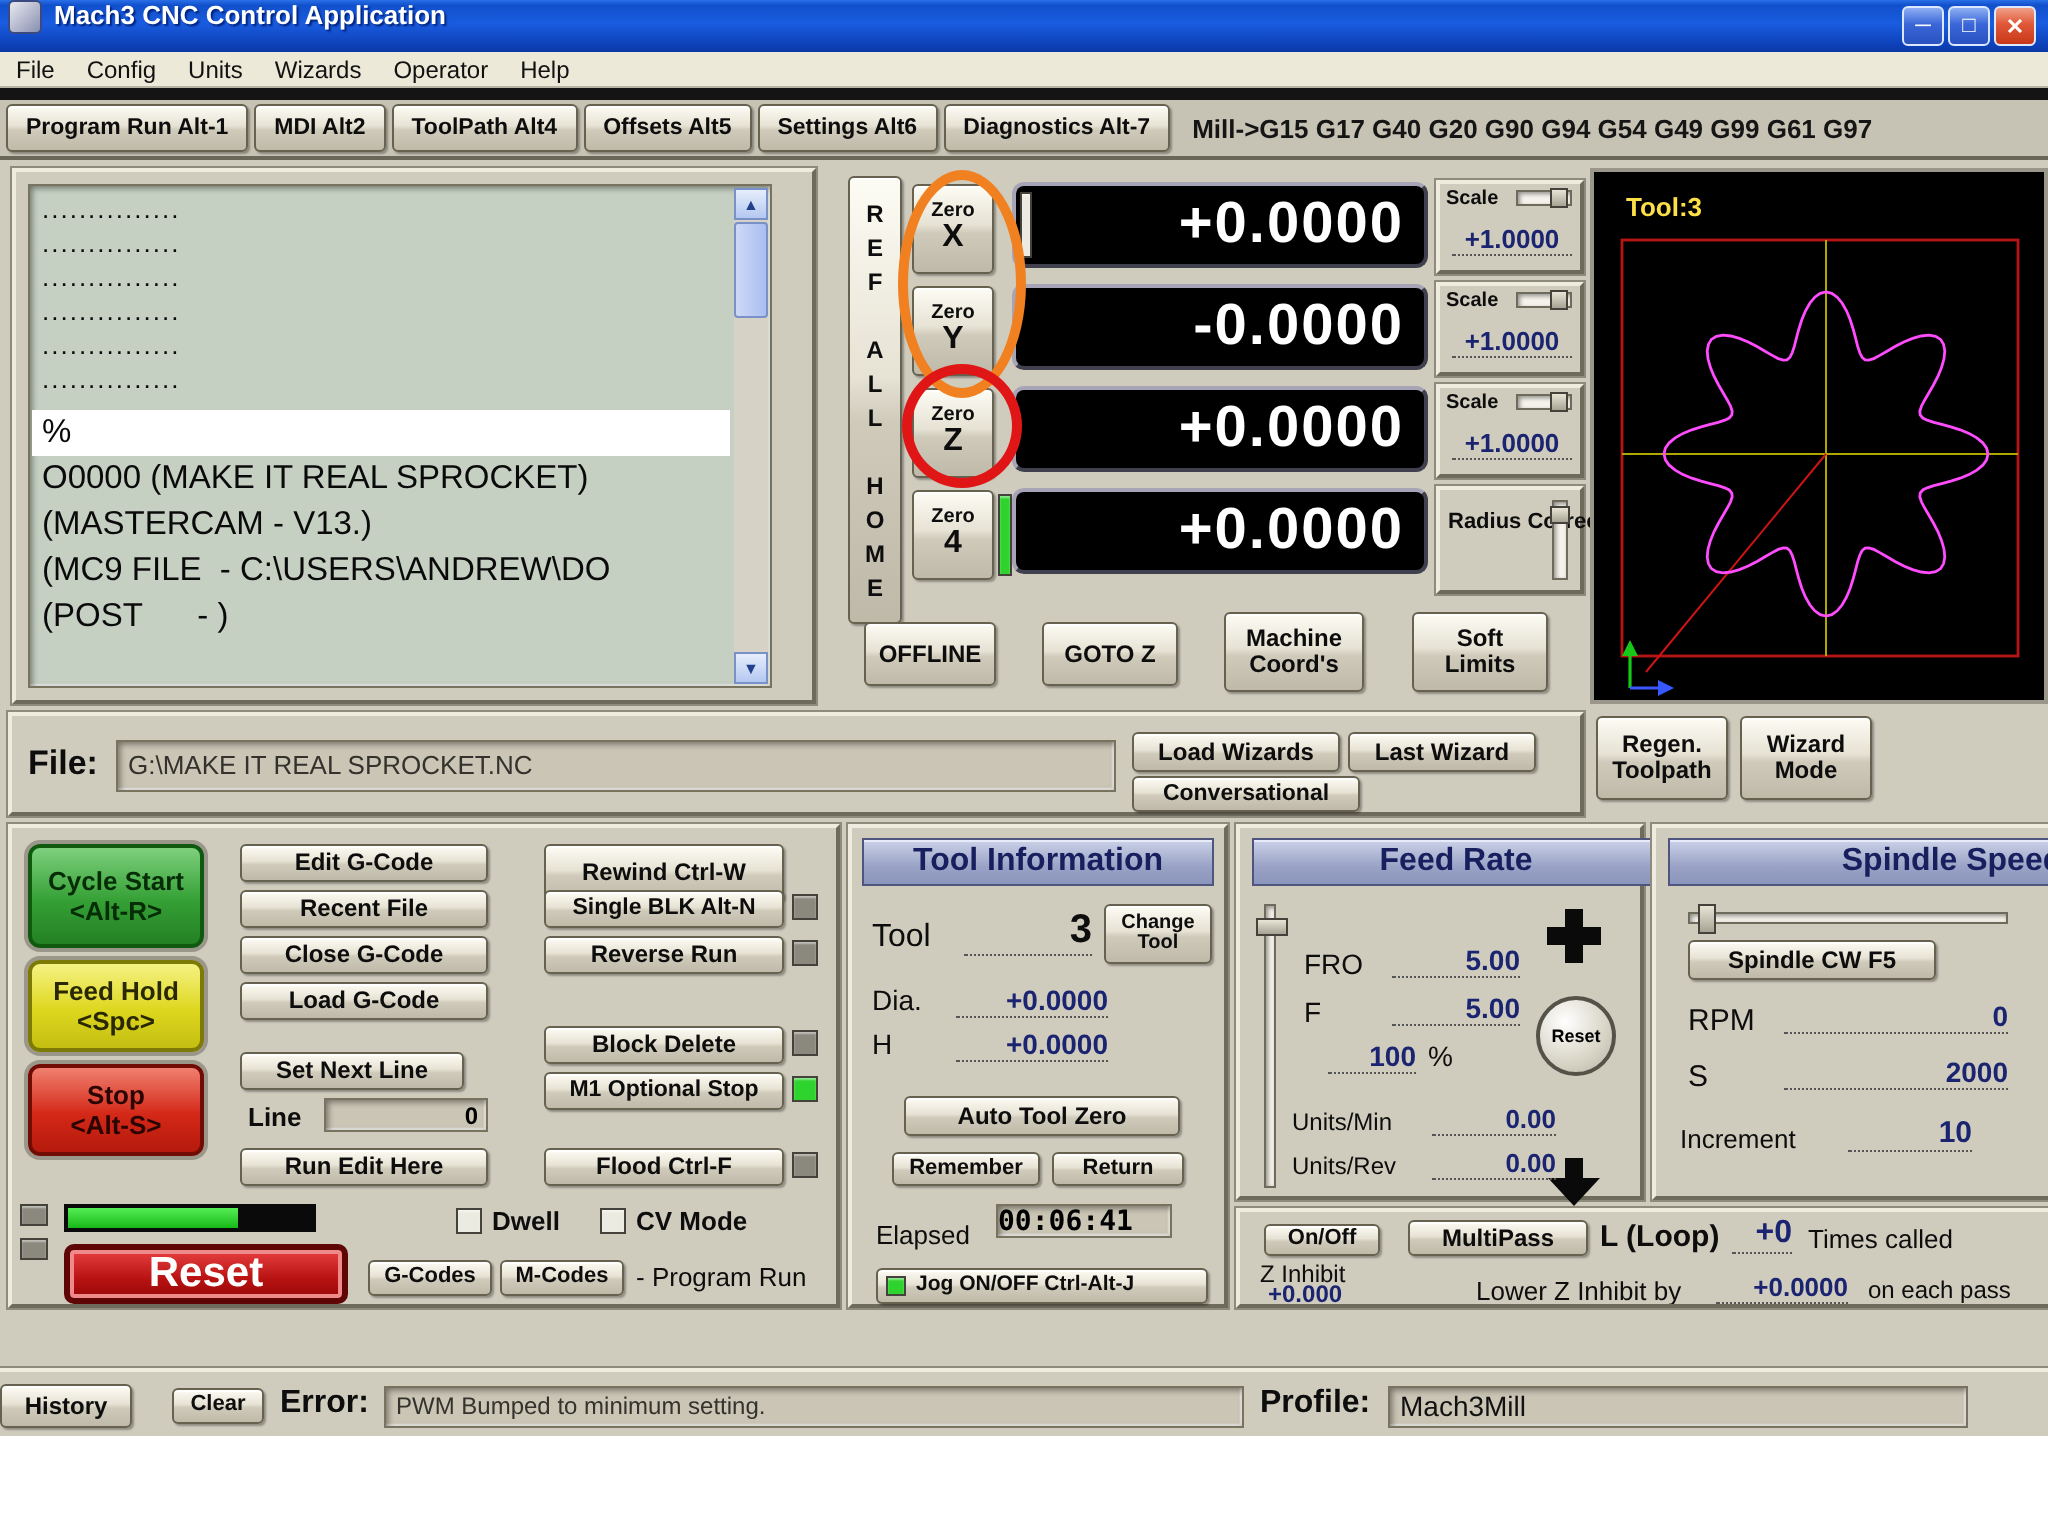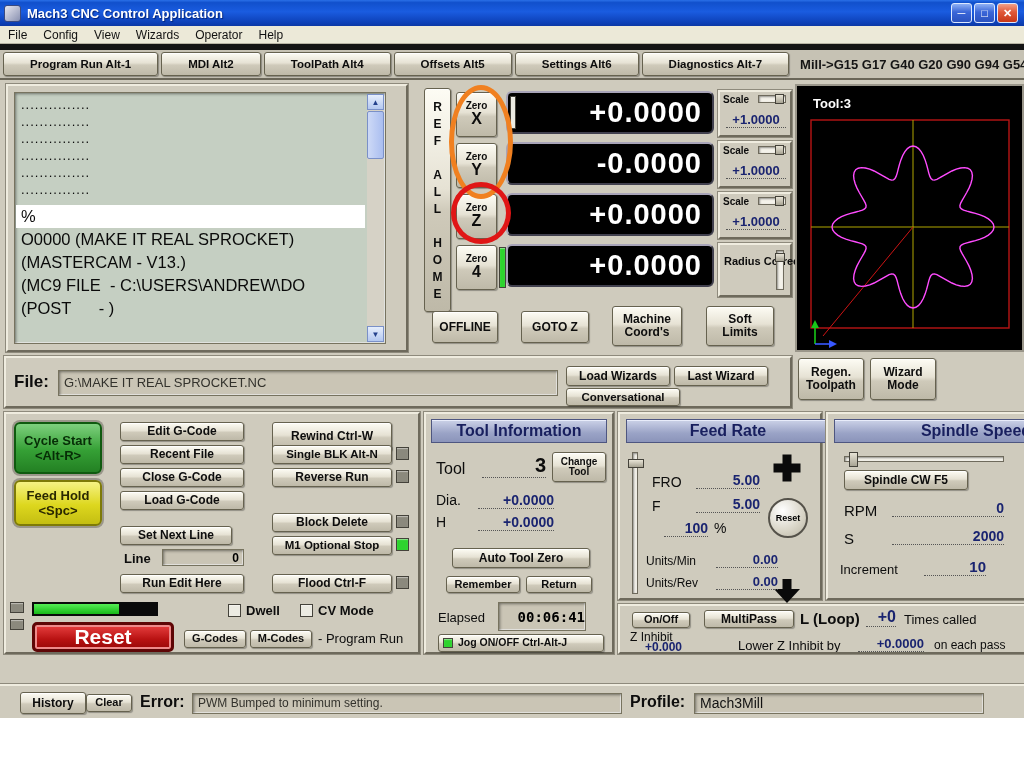--- a/index.html
+++ b/index.html
@@ -1,35 +1,35 @@
 <!DOCTYPE html>
 <html><head>
 <meta charset="utf-8">
 <style>
   *{margin:0;padding:0;box-sizing:border-box}
   body{font-family:"Liberation Sans",sans-serif;background:#fff}
   .screen{position:relative;width:1024px;height:768px;background:#fff;overflow:hidden;font-family:"Liberation Sans",sans-serif}
   .app{position:absolute;left:0;top:0;width:1024px;height:718px;background:#cfcbbd}
   .abs{position:absolute}
-  .titlebar{position:absolute;left:0;top:0;width:100%;height:26px;display:flex;align-items:center;color:#fff;
+  .titlebar{position:absolute;left:0;top:0;width:100%;height:26px;display:flex;color:#fff;
     background:linear-gradient(180deg,#2a70e8 0%,#1150cc 10%,#1a5ce0 45%,#0c3eb4 90%,#0c38a4 100%)}
   .apptitle{font-size:13px;font-weight:bold;text-shadow:1px 1px 1px #00237a;margin-left:6px;white-space:nowrap}
   .appicon{width:17px;height:17px;margin-left:4px;border-radius:3px;border:1px solid #3a4a80;
     background:linear-gradient(135deg,#e8e8f0,#8890b0)}
   .winbtn{position:absolute;top:3px;width:21px;height:20px;border-radius:3px;border:1px solid #dce8ff;color:#fff;
     font-size:11px;font-weight:bold;display:flex;align-items:center;justify-content:center;
     background:linear-gradient(180deg,#8fb0f4,#3a66d8 45%,#2a52c0);cursor:pointer}
   .winbtn.close{background:linear-gradient(180deg,#f0a088,#e05838 45%,#c83818)}
   .menubar{position:absolute;left:0;top:26px;width:100%;height:18px;background:#ece9d8;display:flex;align-items:center;
     font-size:12px;color:#111;border-bottom:1px solid #b8b4a4}
   .menuitem{padding:0 8px;cursor:pointer}
   .blackstrip{position:absolute;left:0;top:44px;width:100%;height:6px;background:#141414}
   .tabbar{position:absolute;left:0;top:50px;width:100%;height:30px;background:#c6c2b4;border-bottom:2px solid #6a6658;
     display:flex;align-items:center;padding-left:3px;gap:3px;overflow:hidden}
-  .tab{height:24px;padding:0 26px;font-size:11.5px;white-space:nowrap}
+  .tab{height:24px;padding:0 9px;font-size:11.5px;white-space:nowrap}
   .modalstatus{margin-left:8px;font-size:13px;font-weight:bold;color:#151515;white-space:nowrap}
   .btn{background:linear-gradient(180deg,#fdfcf4,#e6e2d4 45%,#cfcaba 55%,#beb9a8);border:1px solid #66624f;border-radius:3px;
     box-shadow:inset 0 1px 0 #fff,1px 1px 1px rgba(0,0,0,.3);color:#0d0d0d;font-weight:bold;display:flex;align-items:center;
     justify-content:center;text-align:center;cursor:pointer;font-family:inherit;line-height:1.05}
   .panel{position:absolute;border:2px solid;border-color:#efecdf #6e6a5c #6e6a5c #efecdf;background:#cfcbbd;box-shadow:0 0 0 1px #8e8a7c}
   .sunken{background:#cac5b5;border:1px solid #77735f;box-shadow:inset 1px 1px 3px rgba(0,0,0,.45),inset -1px -1px 1px rgba(255,255,255,.8)}
   .pre{white-space:pre-line}
   .dro{background:#000;border:2px solid;border-color:#a8a4b8 #41404e #41404e #a8a4b8;border-radius:6px;color:#fff;font-weight:bold;
     font-size:29px;display:flex;align-items:center;justify-content:flex-end;padding-right:10px;letter-spacing:1px;overflow:hidden}
   .ptitle{background:linear-gradient(180deg,#ccd2e8,#9aa3c6 60%,#8b94ba);border:1px solid #4e5680;color:#181f5e;font-weight:bold;
@@ -86,21 +86,21 @@
       <div class="appicon"></div>
       <div class="apptitle">Mach3 CNC Control Application</div>
       <div class="winbtn" style="right:52px">─</div>
       <div class="winbtn" style="right:29px">□</div>
       <div class="winbtn close" style="right:6px">✕</div>
     </div>
 
     <div class="menubar">
       <span class="menuitem">File</span>
       <span class="menuitem">Config</span>
-      <span class="menuitem">View</span>
+      <span class="menuitem">Units</span>
       <span class="menuitem">Wizards</span>
       <span class="menuitem">Operator</span>
       <span class="menuitem">Help</span>
     </div>
 
     <div class="blackstrip"></div>
 
     <div class="tabbar">
       <button class="btn tab">Program Run Alt-1</button>
       <button class="btn tab">MDI Alt2</button>
@@ -209,21 +209,21 @@
     </div>
 
     <button class="btn abs" style="left:432px;top:311px;width:66px;height:32px;font-size:12px">OFFLINE</button>
     <button class="btn abs" style="left:521px;top:311px;width:68px;height:32px;font-size:12px">GOTO Z</button>
     <button class="btn abs pre" style="left:612px;top:306px;width:70px;height:40px;font-size:12px">Machine
 Coord's</button>
     <button class="btn abs pre" style="left:706px;top:306px;width:68px;height:40px;font-size:12px">Soft
 Limits</button>
 
     <div class="abs" style="left:795px;top:84px;width:229px;height:268px;background:#000;border:2px solid #9a968a">
-      <span class="abs" style="left:16px;top:10px;color:#ffffff;font-size:13px;font-weight:bold">Tool:3</span>
+      <span class="abs" style="left:16px;top:10px;color:#fde047;font-size:13px;font-weight:bold">Tool:3</span>
       <svg width="225" height="264" viewBox="0 0 225 264" style="position:absolute;left:0;top:0">
         <rect x="14" y="34" width="198" height="208" fill="none" stroke="#b81414" stroke-width="1.4"></rect>
         <line x1="14" y1="141" x2="212" y2="141" stroke="#b0a600" stroke-width="1"></line>
         <line x1="116" y1="34" x2="116" y2="242" stroke="#b0a600" stroke-width="1"></line>
         <line x1="116" y1="141" x2="26" y2="250" stroke="#cc1414" stroke-width="1"></line>
         <path id="sprocket-path" d="M197.0,141.0L196.3,143.9L194.4,146.6L191.4,149.1L187.5,151.3L183.1,153.1L178.4,154.6L173.9,155.8L169.9,156.8L166.6,157.9L164.4,159.0L163.1,160.5L162.9,162.4L163.7,164.9L165.3,167.9L167.4,171.5L169.7,175.5L172.0,179.9L173.8,184.3L175.0,188.6L175.4,192.5L174.8,195.8L173.3,198.3L170.8,199.8L167.5,200.4L163.6,200.0L159.3,198.8L154.9,197.0L150.5,194.7L146.5,192.4L142.9,190.3L139.9,188.7L137.4,187.9L135.5,188.1L134.0,189.4L132.9,191.6L131.8,194.9L130.8,198.9L129.6,203.4L128.1,208.1L126.3,212.5L124.1,216.4L121.6,219.4L118.9,221.3L116.0,222.0L113.1,221.3L110.4,219.4L107.9,216.4L105.7,212.5L103.9,208.1L102.4,203.4L101.2,198.9L100.2,194.9L99.1,191.6L98.0,189.4L96.5,188.1L94.6,187.9L92.1,188.7L89.1,190.3L85.5,192.4L81.5,194.7L77.1,197.0L72.7,198.8L68.4,200.0L64.5,200.4L61.2,199.8L58.7,198.3L57.2,195.8L56.6,192.5L57.0,188.6L58.2,184.3L60.0,179.9L62.3,175.5L64.6,171.5L66.7,167.9L68.3,164.9L69.1,162.4L68.9,160.5L67.6,159.0L65.4,157.9L62.1,156.8L58.1,155.8L53.6,154.6L48.9,153.1L44.5,151.3L40.6,149.1L37.6,146.6L35.7,143.9L35.0,141.0L35.7,138.1L37.6,135.4L40.6,132.9L44.5,130.7L48.9,128.9L53.6,127.4L58.1,126.2L62.1,125.2L65.4,124.1L67.6,123.0L68.9,121.5L69.1,119.6L68.3,117.1L66.7,114.1L64.6,110.5L62.3,106.5L60.0,102.1L58.2,97.7L57.0,93.4L56.6,89.5L57.2,86.2L58.7,83.7L61.2,82.2L64.5,81.6L68.4,82.0L72.7,83.2L77.1,85.0L81.5,87.3L85.5,89.6L89.1,91.7L92.1,93.3L94.6,94.1L96.5,93.9L98.0,92.6L99.1,90.4L100.2,87.1L101.2,83.1L102.4,78.6L103.9,73.9L105.7,69.5L107.9,65.6L110.4,62.6L113.1,60.7L116.0,60.0L118.9,60.7L121.6,62.6L124.1,65.6L126.3,69.5L128.1,73.9L129.6,78.6L130.8,83.1L131.8,87.1L132.9,90.4L134.0,92.6L135.5,93.9L137.4,94.1L139.9,93.3L142.9,91.7L146.5,89.6L150.5,87.3L154.9,85.0L159.3,83.2L163.6,82.0L167.5,81.6L170.8,82.2L173.3,83.7L174.8,86.2L175.4,89.5L175.0,93.4L173.8,97.7L172.0,102.1L169.7,106.5L167.4,110.5L165.3,114.1L163.7,117.1L162.9,119.6L163.1,121.5L164.4,123.0L166.6,124.1L169.9,125.2L173.9,126.2L178.4,127.4L183.1,128.9L187.5,130.7L191.4,132.9L194.4,135.4L196.3,138.1L197.0,141.0Z" fill="none" stroke="#ff4cff" stroke-width="1.4"></path>
         <g>
           <line x1="18" y1="258" x2="18" y2="238" stroke="#18c818" stroke-width="1.6"></line>
           <polygon points="18,234 14,242 22,242" fill="#18c818"></polygon>
           <line x1="18" y1="258" x2="36" y2="258" stroke="#3858ff" stroke-width="1.6"></line>
@@ -244,20 +244,22 @@
     <button class="btn abs pre" style="left:798px;top:358px;width:66px;height:42px;font-size:12px">Regen.
 Toolpath</button>
     <button class="btn abs pre" style="left:870px;top:358px;width:66px;height:42px;font-size:12px">Wizard
 Mode</button>
 
     <div class="panel" style="left:4px;top:412px;width:416px;height:242px">
       <button class="abs yellowbtn pre" style="left:8px;top:66px;width:88px;height:46px">Feed Hold
 &lt;Spc&gt;</button>
       <button class="abs greenbtn pre" style="left:8px;top:8px;width:88px;height:52px">Cycle Start
 &lt;Alt-R&gt;</button>
+      <button class="abs redbtn pre" style="left:8px;top:118px;width:88px;height:46px">Stop
+&lt;Alt-S&gt;</button>
 
       <button class="btn abs" style="left:114px;top:8px;width:124px;height:19px;font-size:12px">Edit G-Code</button>
       <button class="btn abs" style="left:114px;top:31px;width:124px;height:19px;font-size:12px">Recent File</button>
       <button class="btn abs" style="left:114px;top:54px;width:124px;height:19px;font-size:12px">Close G-Code</button>
       <button class="btn abs" style="left:114px;top:77px;width:124px;height:19px;font-size:12px">Load G-Code</button>
       <button class="btn abs" style="left:114px;top:112px;width:112px;height:19px;font-size:12px">Set Next Line</button>
       <span class="abs lbl" style="left:118px;top:137px;font-size:13px;font-weight:bold">Line</span>
       <div class="sunken abs" style="left:156px;top:135px;width:82px;height:17px;display:flex;justify-content:flex-end;align-items:center;padding-right:4px">
         <span style="font-size:12px;font-weight:bold">0</span>
       </div>
@@ -299,21 +301,21 @@
       <button class="btn abs pre" style="left:126px;top:38px;width:54px;height:30px;font-size:10px">Change
 Tool</button>
       <span class="abs lbl" style="left:10px;top:78px;font-size:14px">Dia.</span>
       <span class="abs val" style="left:52px;top:78px;width:76px;font-size:14px">+0.0000</span>
       <span class="abs lbl" style="left:10px;top:100px;font-size:14px">H</span>
       <span class="abs val" style="left:52px;top:100px;width:76px;font-size:14px">+0.0000</span>
       <button class="btn abs" style="left:26px;top:134px;width:138px;height:20px;font-size:12px">Auto Tool Zero</button>
       <button class="btn abs" style="left:20px;top:162px;width:74px;height:17px;font-size:11px">Remember</button>
       <button class="btn abs" style="left:100px;top:162px;width:66px;height:17px;font-size:11px">Return</button>
       <span class="abs lbl" style="left:12px;top:196px;font-size:13px">Elapsed</span>
-      <div class="sunken abs" style="left:72px;top:188px;width:88px;height:29px;display:flex;align-items:center;justify-content:flex-end">
+      <div class="sunken abs" style="left:72px;top:188px;width:88px;height:17px;display:flex;align-items:center;justify-content:flex-start">
         <span style="font-family:'DejaVu Sans Mono',monospace;font-size:14px;font-weight:bold">00:06:41</span>
       </div>
       <button class="btn abs" style="left:12px;top:220px;width:166px;height:18px;font-size:10.5px;justify-content:flex-start;padding-left:4px;gap:5px">
         <span class="led on" style="width:10px;height:10px"></span>
         <span>Jog ON/OFF Ctrl-Alt-J</span>
       </button>
     </div>
 
     <div class="panel" style="left:618px;top:412px;width:204px;height:188px">
       <div class="ptitle abs" style="left:6px;top:5px;width:204px;height:24px">Feed Rate</div>
@@ -349,32 +351,32 @@
       <span class="abs val" style="left:64px;top:86px;width:112px;font-size:14px">0</span>
       <span class="abs lbl" style="left:16px;top:116px;font-size:15px">S</span>
       <span class="abs val" style="left:64px;top:114px;width:112px;font-size:14px">2000</span>
       <span class="abs lbl" style="left:12px;top:148px;font-size:13px">Increment</span>
       <span class="abs val" style="left:96px;top:144px;width:62px;font-size:15px">10</span>
     </div>
 
     <div class="panel" style="left:618px;top:604px;width:410px;height:50px;overflow:hidden">
       <button class="btn abs" style="left:12px;top:6px;width:58px;height:16px;font-size:11px">On/Off</button>
       <span class="abs lbl" style="left:10px;top:24px;font-size:12px">Z Inhibit</span>
-      <span class="abs val" style="left:14px;top:34px;width:48px;font-size:12px;text-align:right">+0.000</span>
+      <span class="abs val" style="left:14px;top:34px;width:48px;font-size:12px;text-align:left">+0.000</span>
       <button class="btn abs" style="left:84px;top:4px;width:90px;height:18px;font-size:12px">MultiPass</button>
       <span class="abs lbl" style="left:180px;top:4px;font-size:15px;font-weight:bold">L (Loop)</span>
       <span class="abs val" style="left:246px;top:2px;width:30px;font-size:16px">+0</span>
       <span class="abs lbl" style="left:284px;top:6px;font-size:13px">Times called</span>
       <span class="abs lbl" style="left:118px;top:32px;font-size:13px">Lower Z Inhibit by</span>
       <span class="abs val" style="left:238px;top:30px;width:66px;font-size:13px">+0.0000</span>
       <span class="abs lbl" style="left:314px;top:32px;font-size:12px">on each pass</span>
     </div>
 
     <div class="statusbar">
-      <button class="btn abs" style="left:20px;top:6px;width:66px;height:22px;font-size:12px">History</button>
+      <button class="btn abs" style="left:0;top:6px;width:66px;height:22px;font-size:12px">History</button>
       <button class="btn abs" style="left:86px;top:8px;width:46px;height:18px;font-size:11px">Clear</button>
       <span class="abs lbl" style="left:140px;top:7px;font-size:16px;font-weight:bold">Error:</span>
       <div class="sunken abs" style="left:192px;top:7px;width:430px;height:21px">
         <div class="fieldtext">PWM Bumped to minimum setting.</div>
       </div>
       <span class="abs lbl" style="left:630px;top:7px;font-size:16px;font-weight:bold">Profile:</span>
       <div class="sunken abs" style="left:694px;top:7px;width:290px;height:21px">
         <div class="fieldtext" style="font-size:14px;color:#111">Mach3Mill</div>
       </div>
     </div>

